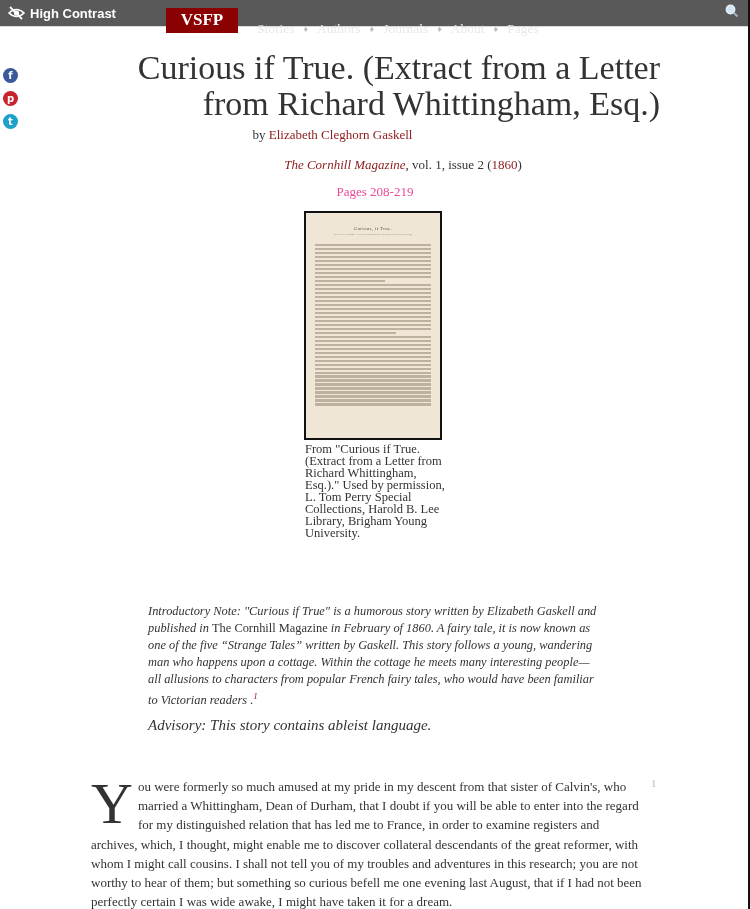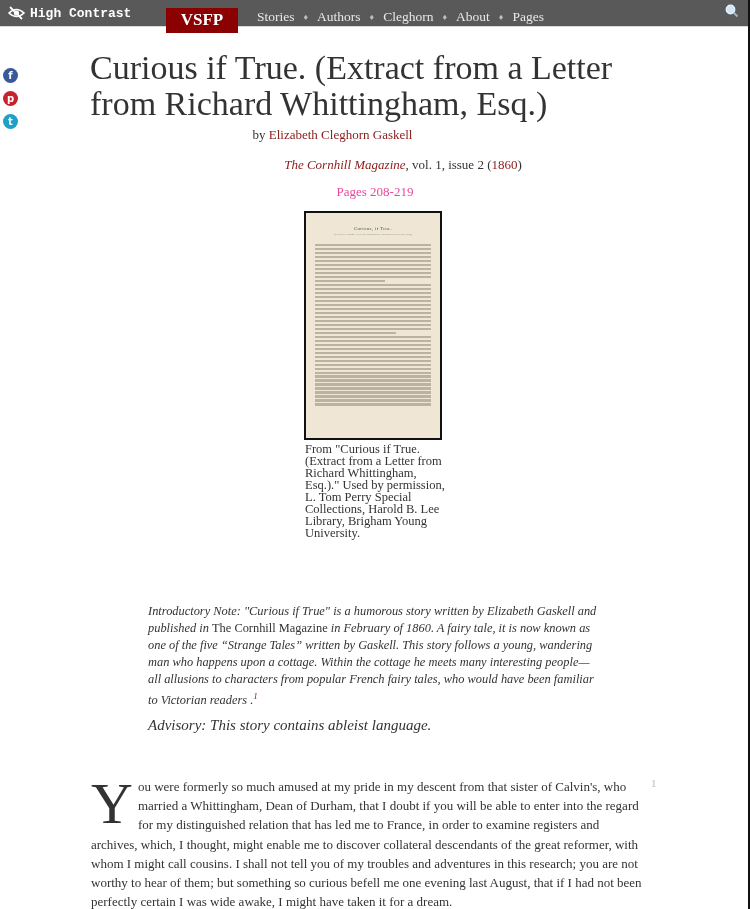--- a/index.html
+++ b/index.html
@@ -8,47 +8,47 @@
       background: #ffffff; font-family: "Liberation Serif", serif; color: #333;
     }
     .right-edge { position: absolute; top: 0; right: 0; width: 2px; height: 909px; background: #111; z-index: 5; }
     
     .navbar {
       position: absolute; top: 0; left: 0; width: 748px; height: 26px;
       background: #595959; border-bottom: 1px solid #d9d9d9;
     }
     .hc {
       position: absolute; left: 8px; top: 0; height: 26px; display: flex; align-items: center;
-      color: #fff; font-family: Liberation Mono, monospace; font-weight: bold; font-size: 13px;
+      color: #fff; font-family: Liberation Sans, sans-serif; font-weight: bold; font-size: 13px;
       cursor: pointer;
     }
     .hc svg { width: 17px; height: 14px; margin-right: 5px; }
     .brand {
       position: absolute; left: 166px; top: 0; width: 72px; height: 25px;
       background: #8b0000; color: #fff; font-family: "Liberation Serif", serif;
       font-weight: bold; font-size: 17px; text-align: center; line-height: 23px;
       cursor: pointer;
       margin-top: 8px;
     }
-    .menu { position: absolute; left: 257px; top: 4px; height: 26px; display: flex; align-items: center;
+    .menu { position: absolute; left: 257px; top: 16px; height: 26px; display: flex; align-items: center;
       font-family: "Liberation Serif", serif; font-size: 13.5px; color: #e8e8e8; }
     .menu .item { cursor: pointer; }
     .menu .sep { font-size: 9px; color: #bdbdbd; margin: 0 9px; }
     .search { position: absolute; left: 725px; top: 4px; width: 14px; height: 14px; cursor: pointer; }
     
     .social { position: absolute; left: 3px; top: 68px; }
     .social .s { width: 15px; height: 15px; border-radius: 50%; margin-bottom: 8px;
       display: flex; align-items: center; justify-content: center; color: #fff;
       font-family: "DejaVu Sans", sans-serif; font-weight: bold; font-size: 10px; cursor: pointer; }
     .fb { background: #3b5998; }
     .pi { background: #c8232c; }
     .tw { background: #1da1c8; }
     
     .title {
-      position: absolute; left: 90px; top: 50px; width: 570px; text-align: left;
+      position: absolute; left: 90px; top: 50px; width: 570px; text-align: right;
       font-family: "Liberation Serif", serif; font-size: 34px; line-height: 36px; color: #333; margin: 0; font-weight: normal;
     }
     .byline { position: absolute; top: 127px; left: 0; width: 665px; text-align: center; font-size: 13px; color: #333; }
     .pub { position: absolute; top: 157px; left: 0; width: 750px; text-align: center; font-size: 13px; color: #333; padding-left: 28px; }
     .pages { position: absolute; top: 184px; left: 0; width: 750px; text-align: center; font-size: 13px; color: #ec4899; }
     a, .link { color: #8b1a1a; text-decoration: none; cursor: pointer; }
     .pub i { color: #8b1a1a; }
     
     .figure { position: absolute; left: 304px; top: 211px; width: 138px; height: 229px;
       border: 2px solid #111; background: #efe6d6; box-sizing: border-box; overflow: hidden; }
@@ -82,21 +82,21 @@
       <line x1="2" y1="1" x2="14" y2="13" stroke="#fff" stroke-width="1.8"></line>
     </svg>
     <span>High Contrast</span>
   </div>
   <div class="brand">VSFP</div>
   <div class="menu">
     <span class="item">Stories</span>
     <span class="sep">♦</span>
     <span class="item">Authors</span>
     <span class="sep">♦</span>
-    <span class="item">Cleghorn</span>
+    <span class="item">Journals</span>
     <span class="sep">♦</span>
     <span class="item">About</span>
     <span class="sep">♦</span>
     <span class="item">Pages</span>
   </div>
   <svg class="search" viewBox="0 0 14 14">
     <circle cx="5.5" cy="5.5" r="4.3" fill="#cfe6f8" stroke="#eaf4fc" stroke-width="1.2"></circle>
     <line x1="8.6" y1="8.6" x2="12.5" y2="12.5" stroke="#9fb4c4" stroke-width="2"></line>
   </svg>
 </div>

